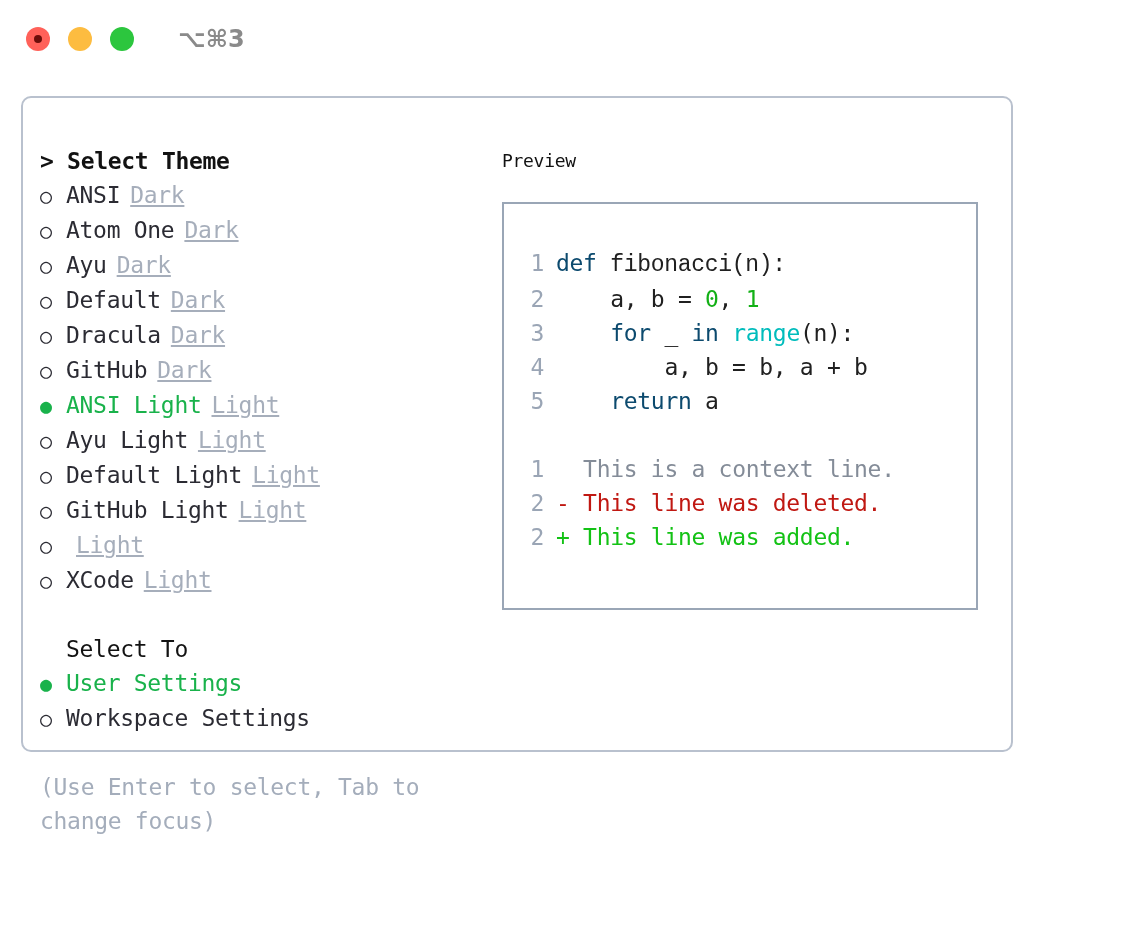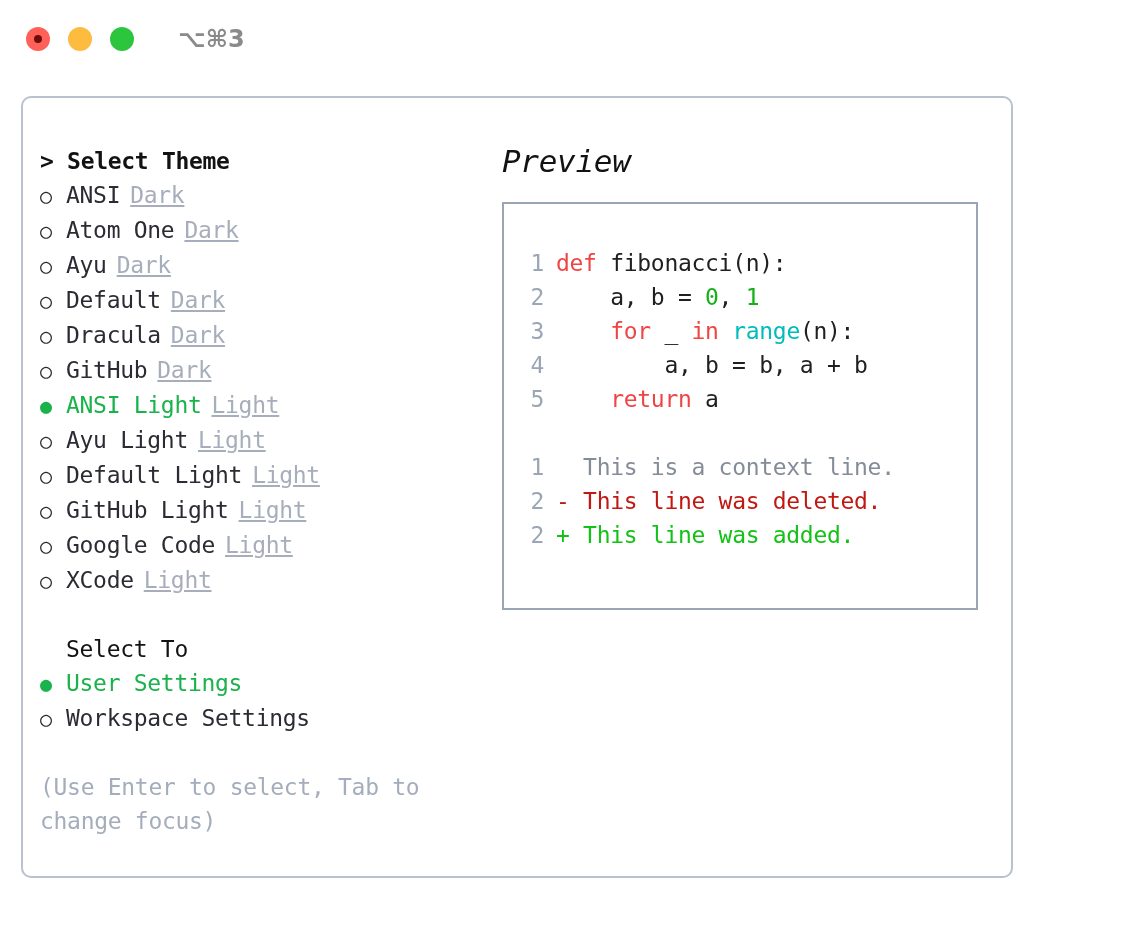--- a/index.html
+++ b/index.html
@@ -67,21 +67,21 @@
     letter-spacing: 0px;
     font-family: "DejaVu Sans", "Liberation Sans", sans-serif;
   }
 
   
   .panel {
     position: absolute;
     left: 21px;
     top: 96px;
     width: 992px;
-    height: 782px;
+    height: 656px;
     border: 2px solid #b9c1ce;
     border-radius: 10px;
     box-sizing: border-box;
     background: #ffffff;
   }
 
   .columns {
     display: flex;
     padding: 46px 0 0 0;
     height: 100%;
@@ -148,26 +148,25 @@
     font-size: 23px;
     line-height: 34px;
     letter-spacing: -0.3px;
     width: 420px;
     white-space: pre-wrap;
     margin-top: 34px;
   }
 
   
   .preview-head {
-    font-size: 31px;
+    font-size: 18px;
     color: #121212;
     line-height: 34px;
     white-space: pre;
     letter-spacing: -0.3px;
-    font-style: italic;
   }
   .preview-box {
     margin-top: 24px;
     width: 476px;
     height: 408px;
     border: 2px solid #9aa6b6;
     box-sizing: border-box;
     background: #ffffff;
     padding: 42px 0 0 12px;
   }
@@ -177,22 +176,22 @@
     white-space: pre;
     letter-spacing: -0.3px;
   }
   .ln {
     color: #9aa5b5;
     display: inline-block;
     width: 28px;
     text-align: right;
     padding-right: 12px;
   }
-  .kw   { color: #ef4444; }
-  .fn   { color: #202020; }
+  .kw   { color: #0c4a6e; }
+  .fn   { color: #202020; font-family: Liberation Mono, monospace; }
   .num  { color: #13b016; }
   .bi   { color: #00bcbc; }
   .pl   { color: #202020; }
   .blank-line { height: 34px; }
   .ctx  { color: #848c98; }
   .del  { color: #c01812; }
   .add  { color: #13c215; }
 </style>
 </head>
 <body>
@@ -219,21 +218,21 @@
             <div class="opt-row"><span class="bullet">○</span><span class="opt-label">ANSI</span><span class="opt-tag">Dark</span></div>
             <div class="opt-row"><span class="bullet">○</span><span class="opt-label">Atom One</span><span class="opt-tag">Dark</span></div>
             <div class="opt-row"><span class="bullet">○</span><span class="opt-label">Ayu</span><span class="opt-tag">Dark</span></div>
             <div class="opt-row"><span class="bullet">○</span><span class="opt-label">Default</span><span class="opt-tag">Dark</span></div>
             <div class="opt-row"><span class="bullet">○</span><span class="opt-label">Dracula</span><span class="opt-tag">Dark</span></div>
             <div class="opt-row"><span class="bullet">○</span><span class="opt-label">GitHub</span><span class="opt-tag">Dark</span></div>
             <div class="opt-row selected"><span class="bullet">●</span><span class="opt-label">ANSI Light</span><span class="opt-tag">Light</span></div>
             <div class="opt-row"><span class="bullet">○</span><span class="opt-label">Ayu Light</span><span class="opt-tag">Light</span></div>
             <div class="opt-row"><span class="bullet">○</span><span class="opt-label">Default Light</span><span class="opt-tag">Light</span></div>
             <div class="opt-row"><span class="bullet">○</span><span class="opt-label">GitHub Light</span><span class="opt-tag">Light</span></div>
-            <div class="opt-row"><span class="bullet">○</span><span class="opt-label">Google Code</span><span class="opt-tag">Light</span></div>
+            <div class="opt-row"><span class="bullet">○</span><span class="opt-tag">Light</span></div>
             <div class="opt-row"><span class="bullet">○</span><span class="opt-label">XCode</span><span class="opt-tag">Light</span></div>
           </div>
         <div class="spacer-group"></div>
         <div class="apply-head">Select To</div>
         <div id="apply-list">
             <div class="opt-row selected"><span class="bullet">●</span><span class="opt-label">User Settings</span></div>
             <div class="opt-row"><span class="bullet">○</span><span class="opt-label">Workspace Settings</span></div>
           </div>
         <div class="hint">(Use Enter to select, Tab to change focus)</div>
       </div>

